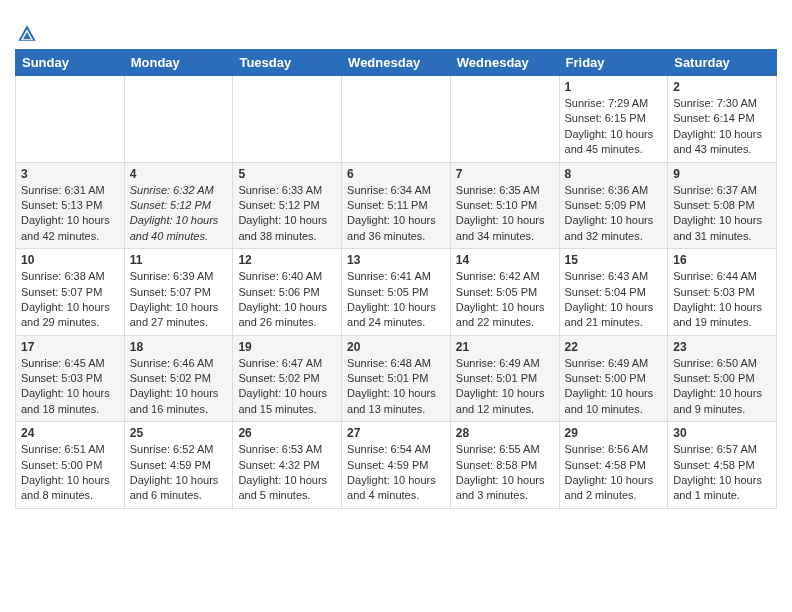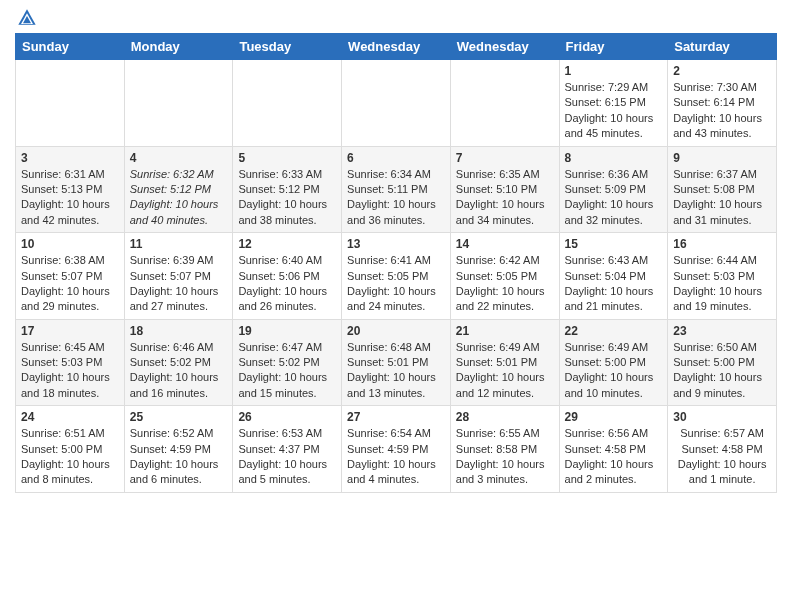--- a/index.html
+++ b/index.html
@@ -4,21 +4,21 @@
   <style>
     * { box-sizing: border-box; margin: 0; padding: 0; }
     body {
       font-family: Arial, sans-serif;
       background: #fff;
       width: 792px;
       min-height: 612px;
     }
     .container {
       width: 792px;
-      padding: 8px 15px;
+      padding: 24px 15px;
     }
     .header-top {
       display: flex;
       align-items: flex-start;
       justify-content: space-between;
       margin-bottom: 5px;
     }
     .logo {
       display: flex;
       align-items: center;
@@ -282,21 +282,21 @@
           </td>
           <td>
             <span class="day-num">25</span>
             <div class="day-info" style="white-space: pre-line;">Sunrise: 6:52 AM
 Sunset: 4:59 PM
 Daylight: 10 hours and 6 minutes.</div>
           </td>
           <td>
             <span class="day-num">26</span>
             <div class="day-info" style="white-space: pre-line;">Sunrise: 6:53 AM
-Sunset: 4:37 PM
+Sunset: 4:32 PM
 Daylight: 10 hours and 5 minutes.</div>
           </td>
           <td>
             <span class="day-num">27</span>
             <div class="day-info" style="white-space: pre-line;">Sunrise: 6:54 AM
 Sunset: 4:59 PM
 Daylight: 10 hours and 4 minutes.</div>
           </td>
           <td>
             <span class="day-num">28</span>
@@ -305,20 +305,20 @@
 Daylight: 10 hours and 3 minutes.</div>
           </td>
           <td>
             <span class="day-num">29</span>
             <div class="day-info" style="white-space: pre-line;">Sunrise: 6:56 AM
 Sunset: 4:58 PM
 Daylight: 10 hours and 2 minutes.</div>
           </td>
           <td>
             <span class="day-num">30</span>
-            <div class="day-info" style="white-space: pre-line; text-align: center;">Sunrise: 6:57 AM
+            <div class="day-info" style="white-space: pre-line;">Sunrise: 6:57 AM
 Sunset: 4:58 PM
 Daylight: 10 hours and 1 minute.</div>
           </td>
         </tr>
       </tbody>
   </table>
 </div>
 
 </body></html>

